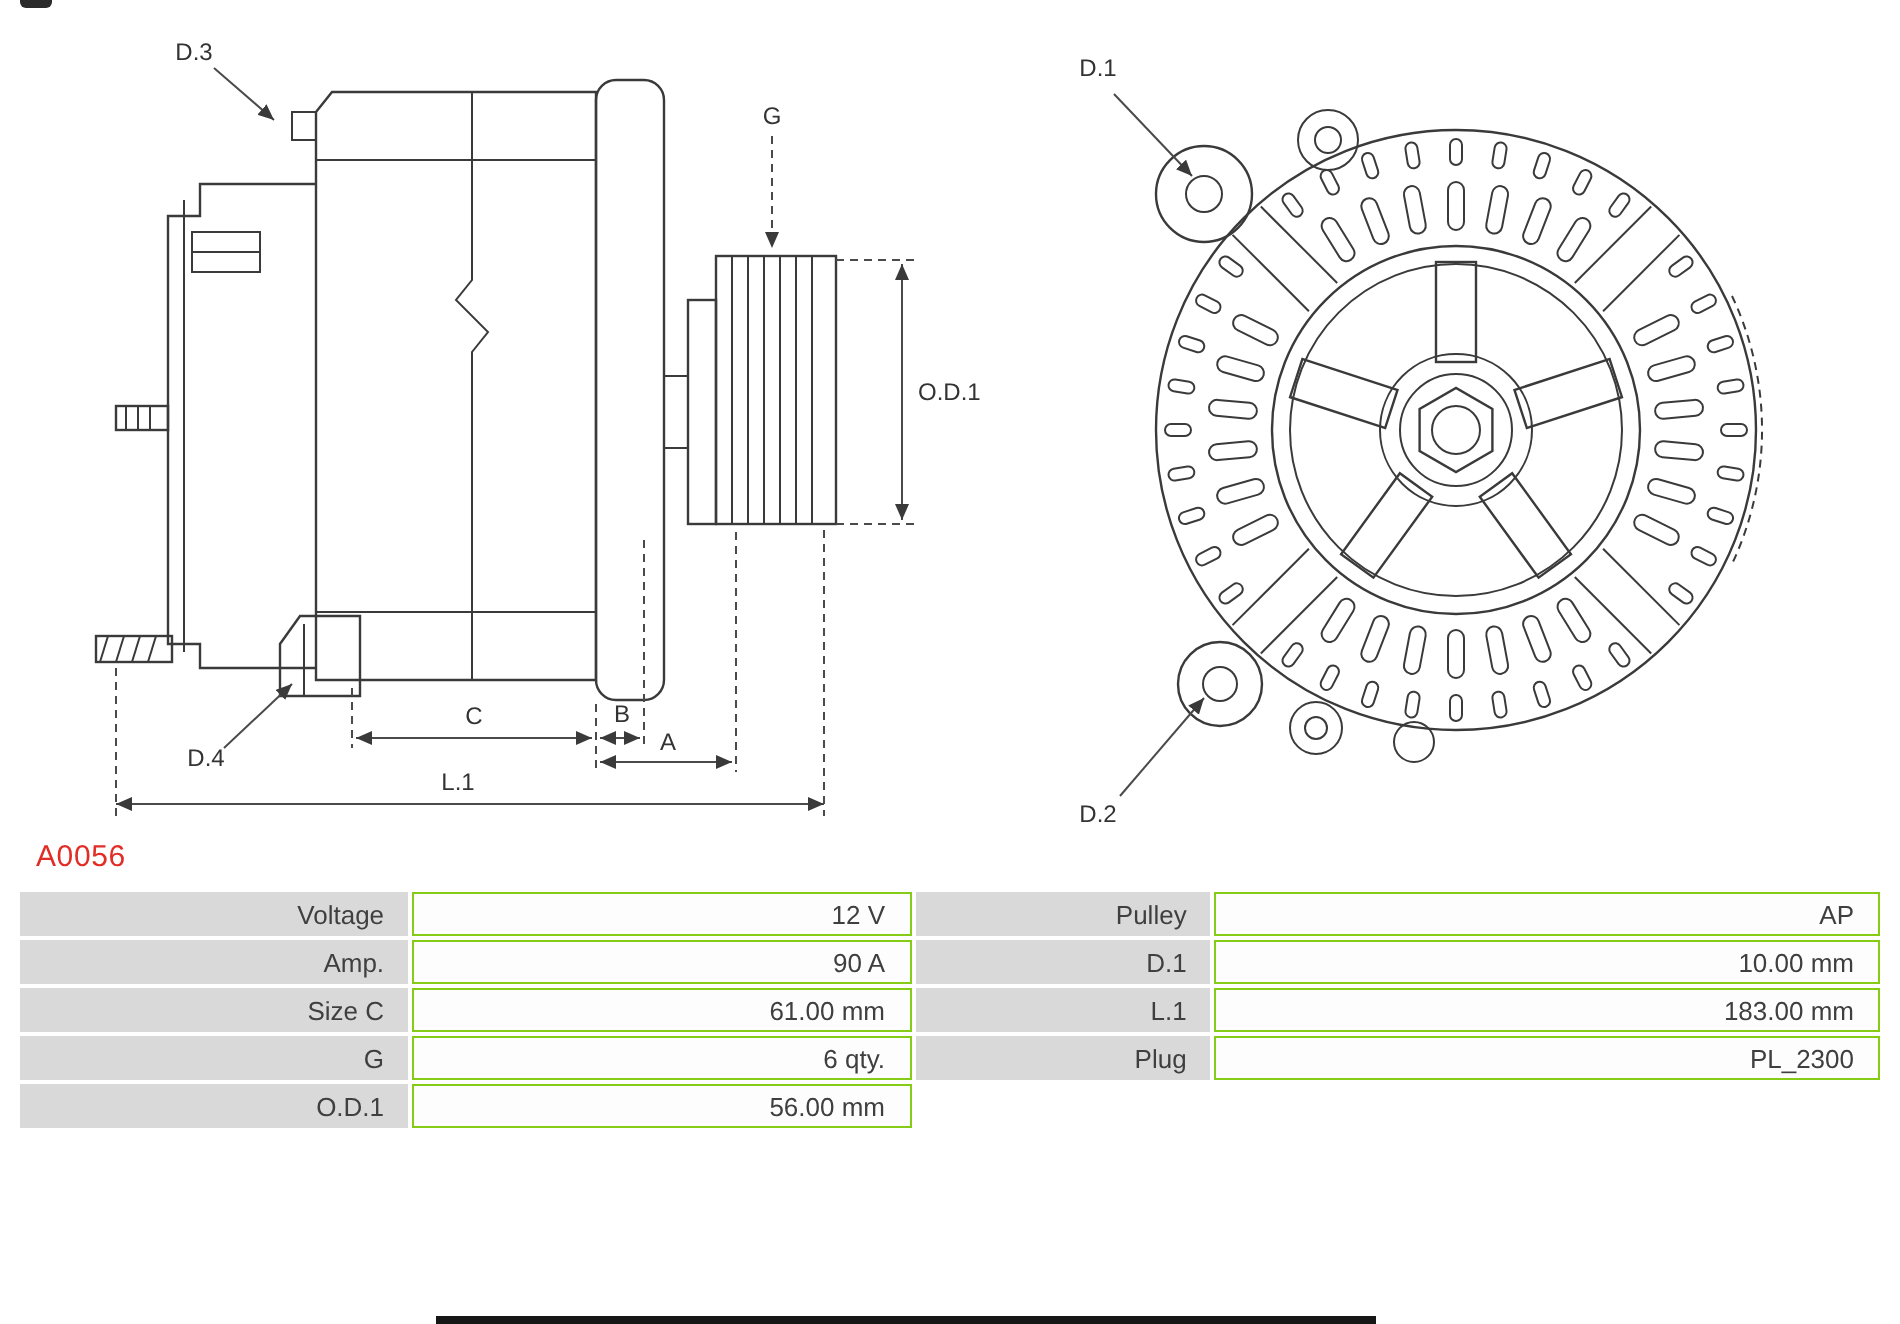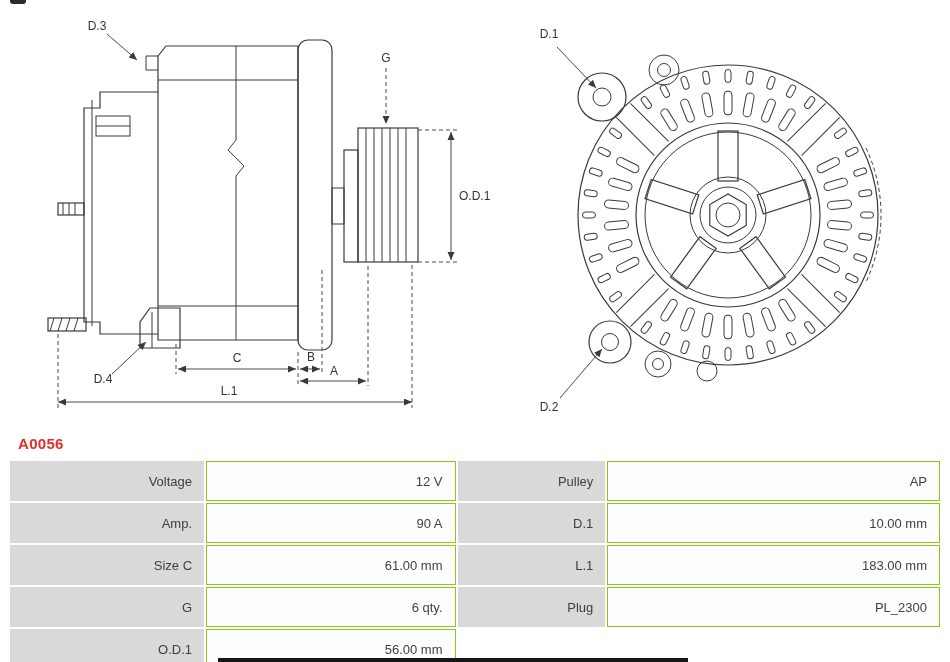--- a/index.html
+++ b/index.html
@@ -14,28 +14,28 @@
     position: absolute; left: 10px; top: 0; width: 16px; height: 4px;
     background: #2a2a2a; border-radius: 0 0 3px 3px;
   }
   .diagram-wrap { width: 950px; height: 418px; }
   svg .draw { stroke: #3a3a3a; fill: none; stroke-width: 1.2; }
   svg .thin { stroke-width: 1; }
   svg .dim  { stroke: #4a4a4a; fill: none; stroke-width: 1; }
   svg .dash { stroke-dasharray: 4 3; }
   svg text { fill: #333333; stroke: none; font-size: 12px; font-family: "Liberation Sans", sans-serif; }
   .part-number {
-    font-size: 15px; font-weight: 700; margin: 17px 0 7px 18px; letter-spacing: .3px;
+    font-size: 15px; font-weight: 400; margin: 2px 0 7px 18px; letter-spacing: .3px;
   }
   table.spec-table {
     width: 934px; margin: 0 8px; table-layout: fixed;
     border-collapse: separate; border-spacing: 2px;
     font-size: 13px; color: #3f3f3f;
   }
-  table.spec-table td { height: 40px; padding: 0 12px 0 0; text-align: right; overflow: hidden; white-space: nowrap; }
+  table.spec-table td { height: 22px; padding: 0 12px 0 0; text-align: right; overflow: hidden; white-space: nowrap; }
   td.lbl { background: #d9d9d9; }
   td.val { background: #fdfdfd; border: 1px solid #84cc16; }
   td.blank { background: transparent; border: none; }
   .bottom-strip {
     position: absolute; left: 218px; bottom: 0; width: 470px; height: 4px; background: #161616;
   }
 </style>
 </head>
 <body>
 

